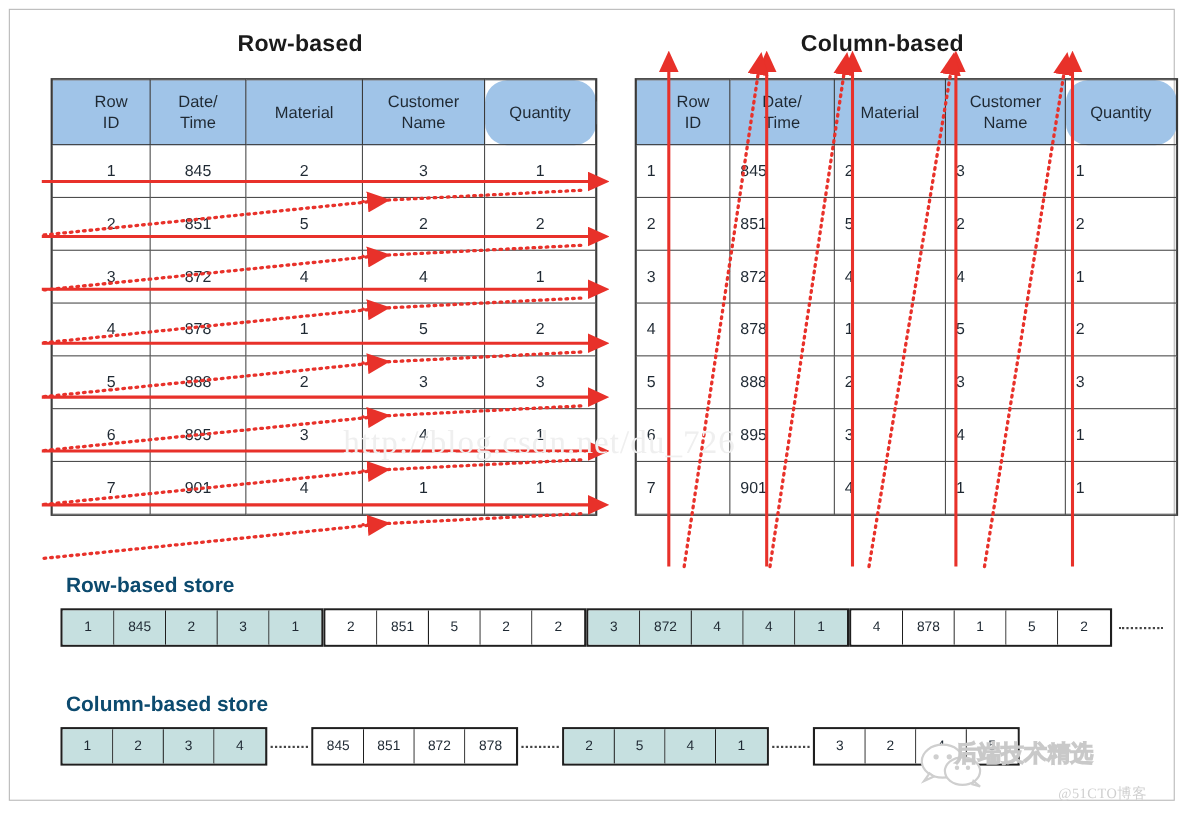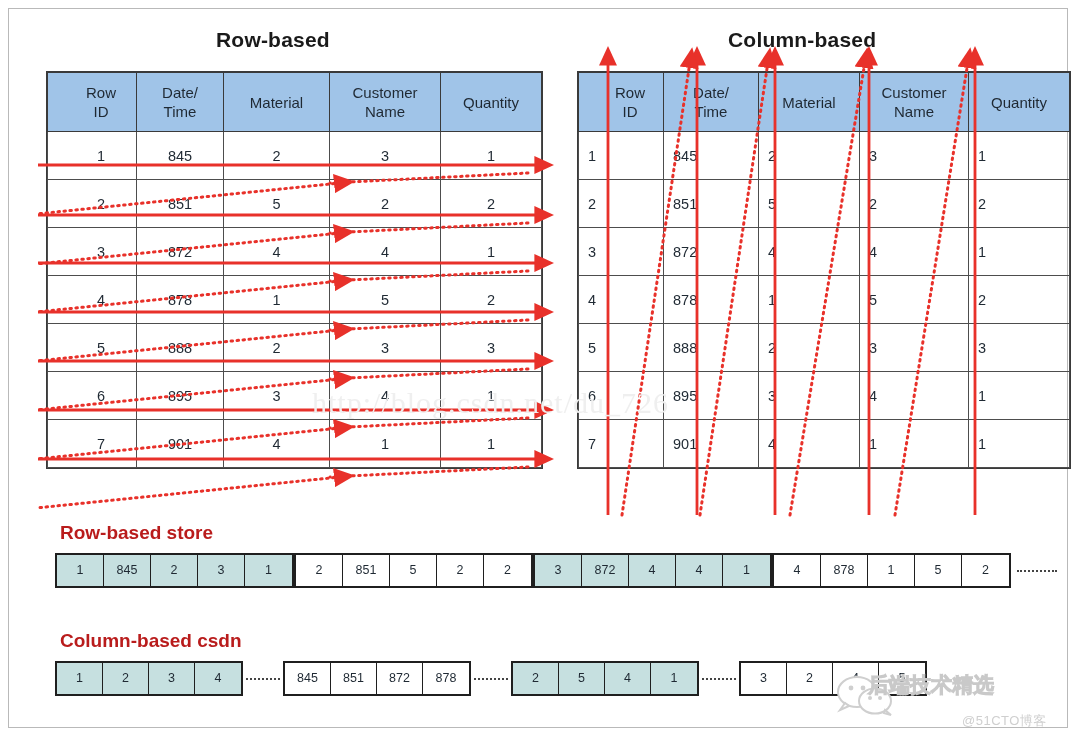--- a/index.html
+++ b/index.html
@@ -17,21 +17,21 @@
   }
 
   .title{
     position:absolute;font-weight:bold;font-size:21px;color:#1a1a1a;
     letter-spacing:0.2px;white-space:nowrap;
   }
   .title.t-row{left:216px;top:28px;}
   .title.t-col{left:728px;top:28px;}
 
   .store-title{
-    position:absolute;font-weight:bold;font-size:19px;color:#b91c1c;
+    position:absolute;font-weight:bold;font-size:19px;color:#0c4a6e;
     white-space:nowrap;
   }
   .store-title.s-row{left:60px;top:522px;}
   .store-title.s-col{left:60px;top:630px;}
 
   
   .tbl{position:absolute;border-collapse:collapse;table-layout:fixed;}
   .tbl td,.tbl th{
     border:1px solid #4d4d4d;
     font-size:14.5px;color:#1f2933;font-weight:normal;
@@ -45,21 +45,21 @@
   }
   .tbl td{height:47px;}
   .tbl.left td{text-align:center;}
   .tbl.right td{text-align:left;padding-left:9px;}
   .tbl.left{left:47px;top:72px;width:471px;}
   .tbl.right{left:578px;top:72px;width:468px;}
   .tbl .c0{width:70px;padding-left:18px;}
   .tbl .c1{width:86px;}
   .tbl .c2{width:105px;}
   .tbl .c3{width:110px;}
-  .tbl .c4{width:100px;}
+  .tbl .c4{width:100px;border-radius:20px;}
   .tbl.right .c0{width:66px;}
   .tbl.right .c1{width:94px;}
   .tbl.right .c2{width:100px;}
   .tbl.right .c3{width:108px;}
   .tbl.right .c4{width:100px;}
   .tbl.outer{box-shadow:0 0 0 1px #3a3a3a;}
 
   
   .strip{position:absolute;display:flex;}
   .grp{display:flex;border:2.5px solid #1f1f1f;box-sizing:content-box;background:#fff;}
@@ -101,20 +101,21 @@
     position:absolute;left:868px;top:671px;
     font-size:21px;font-weight:bold;white-space:nowrap;
     color:rgba(255,255,255,0.0);
     -webkit-text-stroke:1px #c9c9c9;
   }
   .wm-logo{position:absolute;left:835px;top:675px;}
   .wm-cto{
     position:absolute;left:962px;top:712px;
     font-size:13px;color:#cfcfcf;white-space:nowrap;
     letter-spacing:0.5px;
+    font-family:Liberation Serif, serif;
   }
 </style>
 </head>
 <body>
 
 <div id="stage">
 
   <div class="frame"></div>
 
   <div class="title t-row">Row-based</div>
@@ -300,21 +301,21 @@
         <div class="cell white">878</div>
         <div class="cell white">1</div>
         <div class="cell white">5</div>
         <div class="cell white">2</div>
       </div>
       <div class="tail-dots">
         <i></i>
       </div>
     </div>
 
-  <div class="store-title s-col">Column-based csdn</div>
+  <div class="store-title s-col">Column-based store</div>
   <div class="strip" id="colStore">
       <div class="grp">
         <div class="cell teal">1</div>
         <div class="cell teal">2</div>
         <div class="cell teal">3</div>
         <div class="cell teal">4</div>
       </div>
       <div class="gap-dots">
         <i></i>
       </div>

